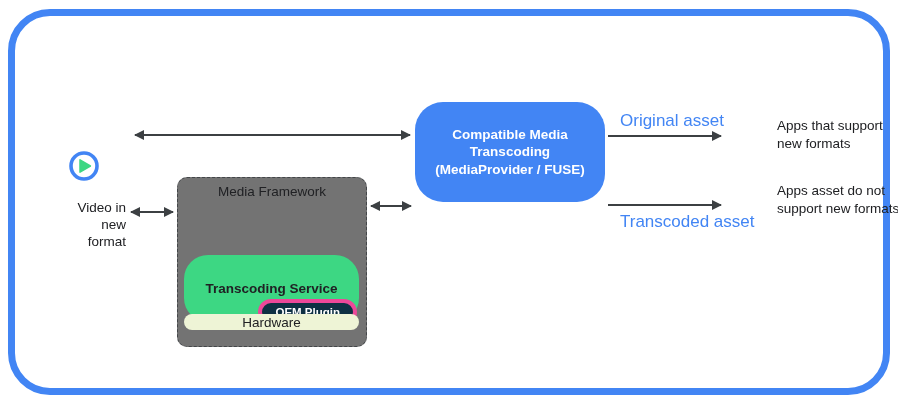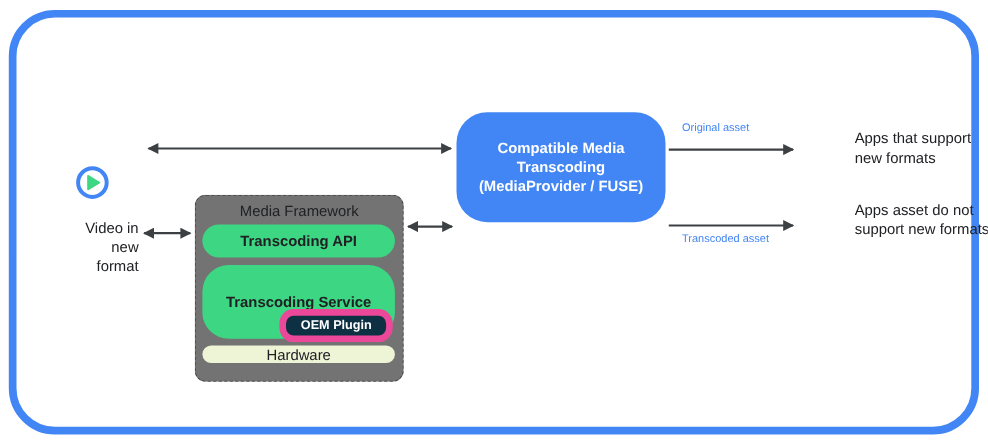--- a/index.html
+++ b/index.html
@@ -43,48 +43,48 @@
     position:absolute;left:0;right:0;top:6px;text-align:center;
     font-size:13.5px;
   }
   .pill-api{
     position:absolute;left:6px;top:26px;width:175px;height:30px;
     background:var(--green);border-radius:15px;
     display:flex;align-items:center;justify-content:center;
     font-size:13.5px;font-weight:700;
   }
   .svc{
-    position:absolute;left:6px;top:63px;width:175px;height:67px;
+    position:absolute;left:6px;top:77px;width:175px;height:67px;
     background:var(--green);border-radius:24px;
     display:flex;align-items:center;justify-content:center;
     font-size:13.5px;font-weight:700;
   }
   .oem{
     position:absolute;right:2px;bottom:-3px;
-    background:var(--navy);color:#fff;border:6px solid #ec4899;
+    background:var(--navy);color:#fff;border:4px solid #ec4899;
     border-radius:13px;padding:3px 13px;
     font-size:11.5px;font-weight:700;white-space:nowrap;margin-top:40px;
   }
   .hardware{
     position:absolute;left:6px;top:136px;width:175px;height:16px;
     background:var(--cream);border-radius:14px;
     display:flex;align-items:center;justify-content:center;
     font-size:13.5px;
   }
 
   .transcoder{
     position:absolute;left:415px;top:102px;width:190px;height:100px;
     background:var(--box-blue);border-radius:28px;
     display:flex;align-items:center;justify-content:center;text-align:center;
     color:#fff;font-size:13.5px;font-weight:700;line-height:17.5px;
     white-space:pre-line;
   }
 
   .flow-label{
-    position:absolute;font-size:10px;color:var(--label-blue);white-space:nowrap;
+    position:absolute;font-size:17px;color:var(--label-blue);white-space:nowrap;
   }
   .flow-label.original{left:620px;top:111px;}
   .flow-label.transcoded{left:620px;top:212px;}
 
   .apps{
     position:absolute;left:737px;width:150px;
     font-size:13.5px;line-height:18px;white-space:pre-line;margin-left:40px;
   }
   .apps.top{top:117px;}
   .apps.bottom{top:182px;}
@@ -113,21 +113,20 @@
     <path d="M12 9.8 L22.4 16 L12 22.2 Z" fill="#3DD783" stroke="#3DD783" stroke-width="1.5" stroke-linejoin="round"></path>
   </svg>
 </div>
 
 <div class="video-label">Video in
 new
 format</div>
 
 <div class="framework">
   <div class="fw-title">Media Framework</div>
-  <div class="pill-api">Transcoding API</div>
   <div class="svc">
     <span>Transcoding Service</span>
     <div class="oem">OEM Plugin</div>
   </div>
   <div class="hardware">Hardware</div>
 </div>
 
 <div class="transcoder">Compatible Media
 Transcoding
 (MediaProvider / FUSE)</div>

